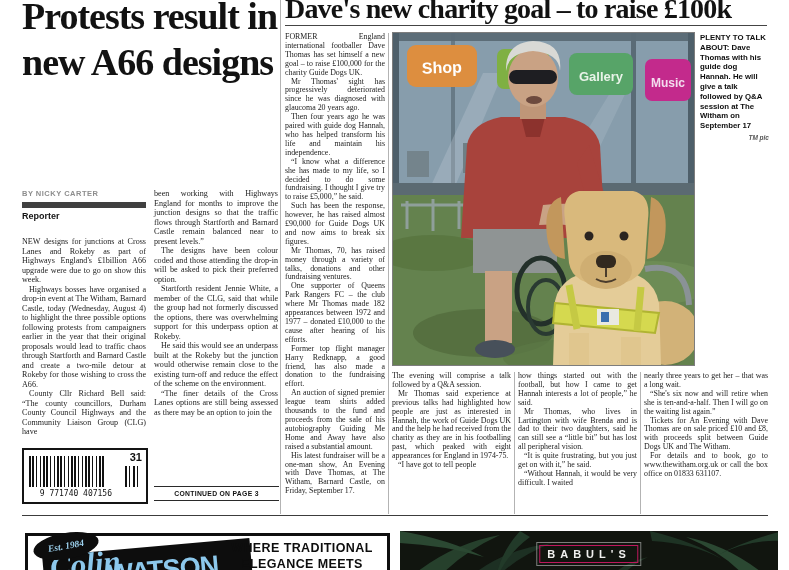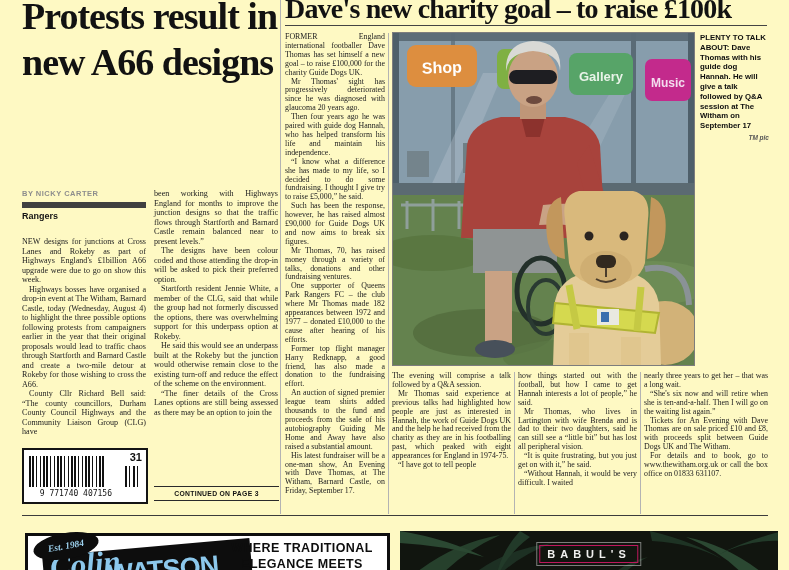--- a/index.html
+++ b/index.html
@@ -1,17 +1,17 @@
 <!DOCTYPE html>
 <html><head>
 <meta charset="utf-8">
 <style>
   * { margin:0; padding:0; box-sizing:border-box; }
   body { background:#e8e8e8; font-family:"Liberation Serif", serif; }
-  .page { position:relative; width:789px; height:570px; background:#fef9c3; overflow:hidden; margin:0 auto; color:#1a1a1a; }
+  .page { position:relative; width:789px; height:570px; background:#ffffff; overflow:hidden; margin:0 auto; color:#1a1a1a; }
 
   
   .left-article { position:absolute; left:22px; top:0; width:257px; height:514px; }
   .left-headline { font:700 38px/46px "Liberation Serif", serif; letter-spacing:-1px; color:#121212; margin-top:-7px; }
   .lcols { position:absolute; top:189px; left:0; width:257px; height:288px; display:flex; gap:8px; overflow:hidden; }
   .lcol { width:124px; }
   .byline-name { font:700 7.5px "Liberation Sans", sans-serif; color:#8d8d8d; letter-spacing:.5px; padding-bottom:4px; border-bottom:6px solid #404040; }
   .byline-role { font:700 9px "Liberation Sans", sans-serif; color:#141414; margin:3px 0 16px; }
   .bodytext p { font-size:8.1px; line-height:9.5px; text-align:justify; color:#222; }
   .bodytext p + p { text-indent:7px; }
@@ -63,21 +63,21 @@
 <body>
 
 <div class="page">
 
   <section class="left-article">
     <h1 class="left-headline">Protests result in new A66 designs</h1>
 
     <div class="lcols">
       <div class="lcol bodytext">
         <div class="byline-name">BY NICKY CARTER</div>
-        <div class="byline-role">Rangers</div>
+        <div class="byline-role">Reporter</div>
         <p>NEW designs for junctions at Cross Lanes and Rokeby as part of Highways England's £1billion A66 upgrade were due to go on show this week.</p>
         <p>Highways bosses have organised a drop-in event at The Witham, Barnard Castle, today (Wednesday, August 4) to highlight the three possible options following protests from campaigners earlier in the year that their original proposals would lead to traffic chaos through Startforth and Barnard Castle and create a two-mile detour at Rokeby for those wishing to cross the A66.</p>
         <p>County Cllr Richard Bell said: “The county councillors, Durham County Council Highways and the Community Liaison Group (CLG) have</p>
       </div>
       <div class="lcol bodytext">
         <p>been working with Highways England for months to improve the junction designs so that the traffic flows through Startforth and Barnard Castle remain balanced near to present levels.”</p>
         <p>The designs have been colour coded and those attending the drop-in will be asked to pick their preferred option.</p>
         <p>Startforth resident Jennie White, a member of the CLG, said that while the group had not formerly discussed the options, there was overwhelming support for this underpass option at Rokeby.</p>
         <p>He said this would see an underpass built at the Rokeby but the junction would otherwise remain close to the existing turn-off and reduce the effect of the scheme on the environment.</p>
         <p>“The finer details of the Cross Lanes options are still being assessed as there may be an option to join the</p>

